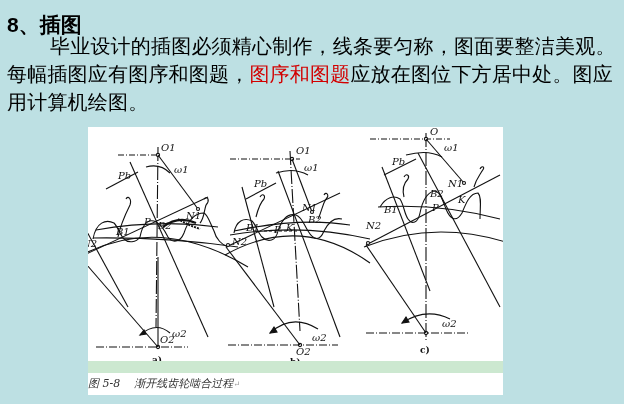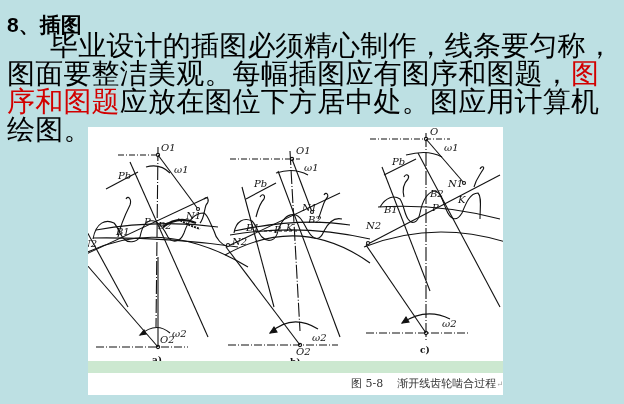--- a/index.html
+++ b/index.html
@@ -10,37 +10,37 @@
       position:relative;
       color:#000;
     }
     .heading {
       position:absolute; left:7px; top:4px;
       font-size:21px; line-height:26px; font-weight:bold;margin-top:8px;
     }
     .heading .num { font-family:"Liberation Sans", sans-serif; font-weight:bold; }
     .para {
       position:absolute; left:7px; top:32px; width:612px;
-      font-size:28px; line-height:28px; letter-spacing:0.2px;
+      font-size:20px; line-height:28px; letter-spacing:0.2px;
     }
     .para .indent { display:inline-block; width:43px; }
     .para .red { color:#d20000; }
     .figure {
       position:absolute; left:88px; top:127px; width:415px; height:268px;
       background:#ffffff;
     }
     .figure svg { position:absolute; left:0; top:0; }
     .green-band {
       position:absolute; left:0; top:234px; width:415px; height:12px;
       background:#cce8d0;
     }
     .caption {
       position:absolute; left:0; top:246px; width:415px; height:22px;
       font-family:"DejaVu Serif", serif; font-size:11px; line-height:22px;
-      color:#333; text-align:right;
+      color:#333; text-align:left;font-style:italic;
     }
     .caption .ret { color:#999; font-size:8px; }
   </style>
 </head>
 <body>
 
 <div class="heading">
   <span class="num">8、</span><span>插图</span>
 </div>
 

